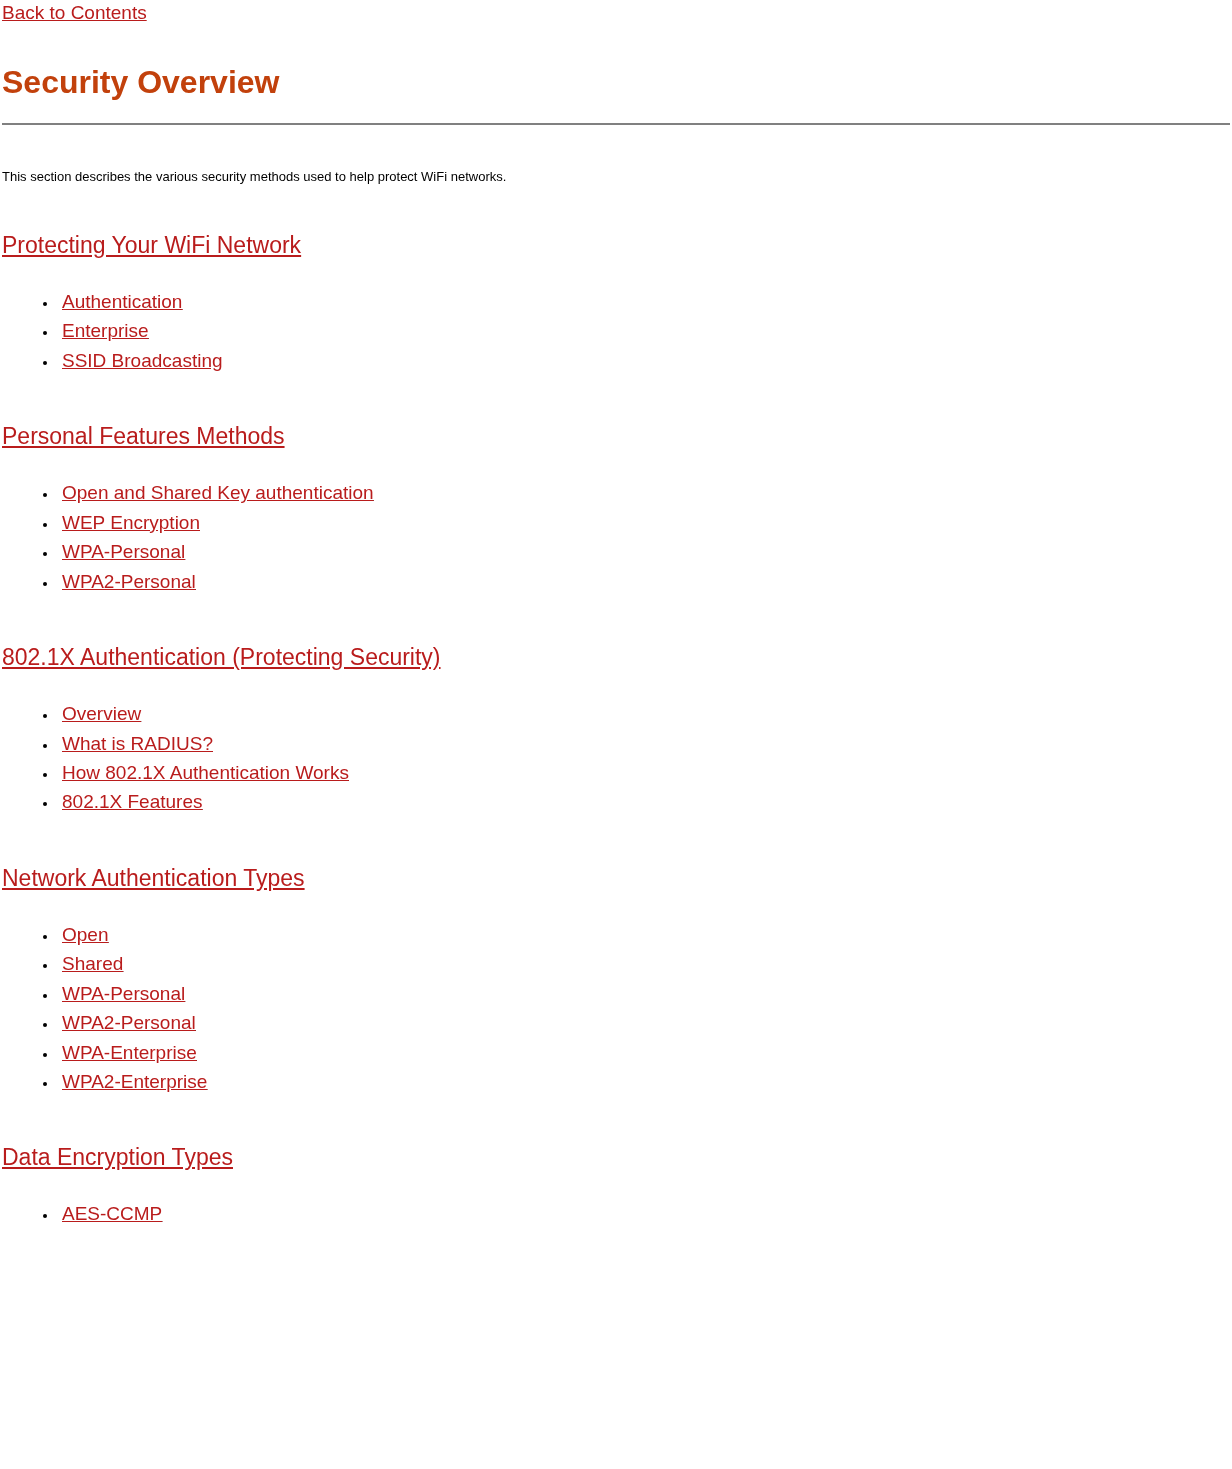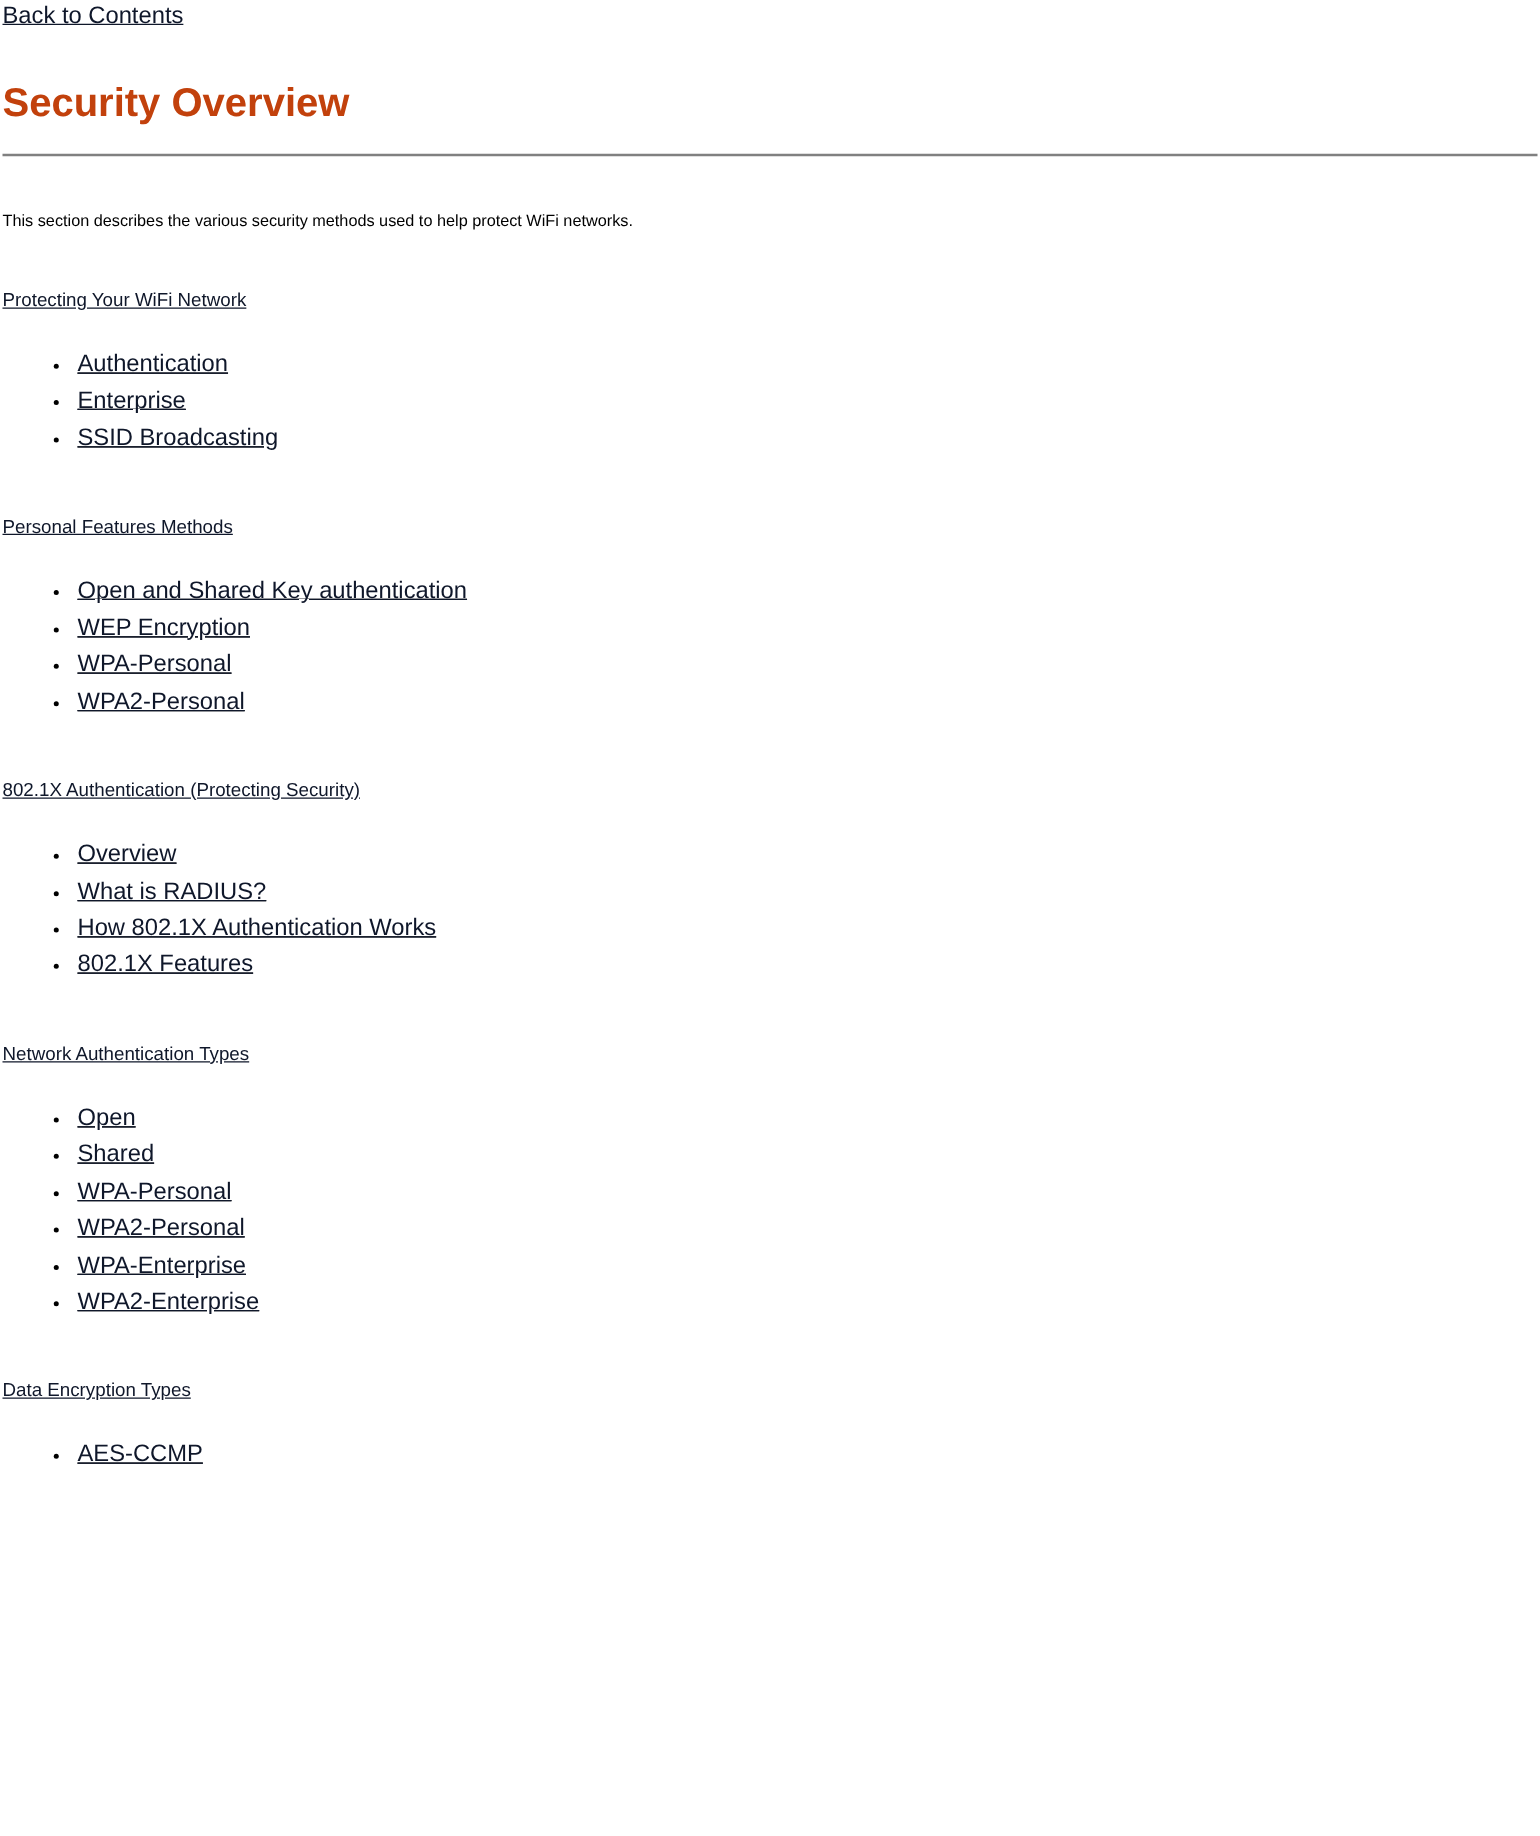--- a/index.html
+++ b/index.html
@@ -7,21 +7,21 @@
     padding: 0;
   }
   body {
     font-family: Verdana, Geneva, sans-serif;
     font-size: 19px;
     color: #000;
     background: #fff;
     width: 1232px;
   }
   a {
-    color: #0f172a;
+    color: #b91c1c;
     text-decoration: underline;
   }
   .top-link {
     display: inline-block;
     margin: 2px 0 0 2px;
     font-size: 19px;
   }
   h1.page-title {
     font-size: 32px;
     font-weight: bold;
@@ -34,21 +34,21 @@
     border-top: 2px solid #808080;
     margin: 14px 2px 44px 2px;
   }
   p.intro {
     margin: 0 0 48px 2px;
     font-size: 13px;
   }
   .section-link {
     display: block;
     margin: 0 0 28px 2px;
-    font-size: 15px;
+    font-size: 23px;
   }
   ul.nested {
     list-style-type: disc;
     margin: 0 0 48px 58px;
     padding: 0;
   }
   ul.nested li {
     font-size: 19px;
     line-height: 1.55;
     padding-left: 4px;

